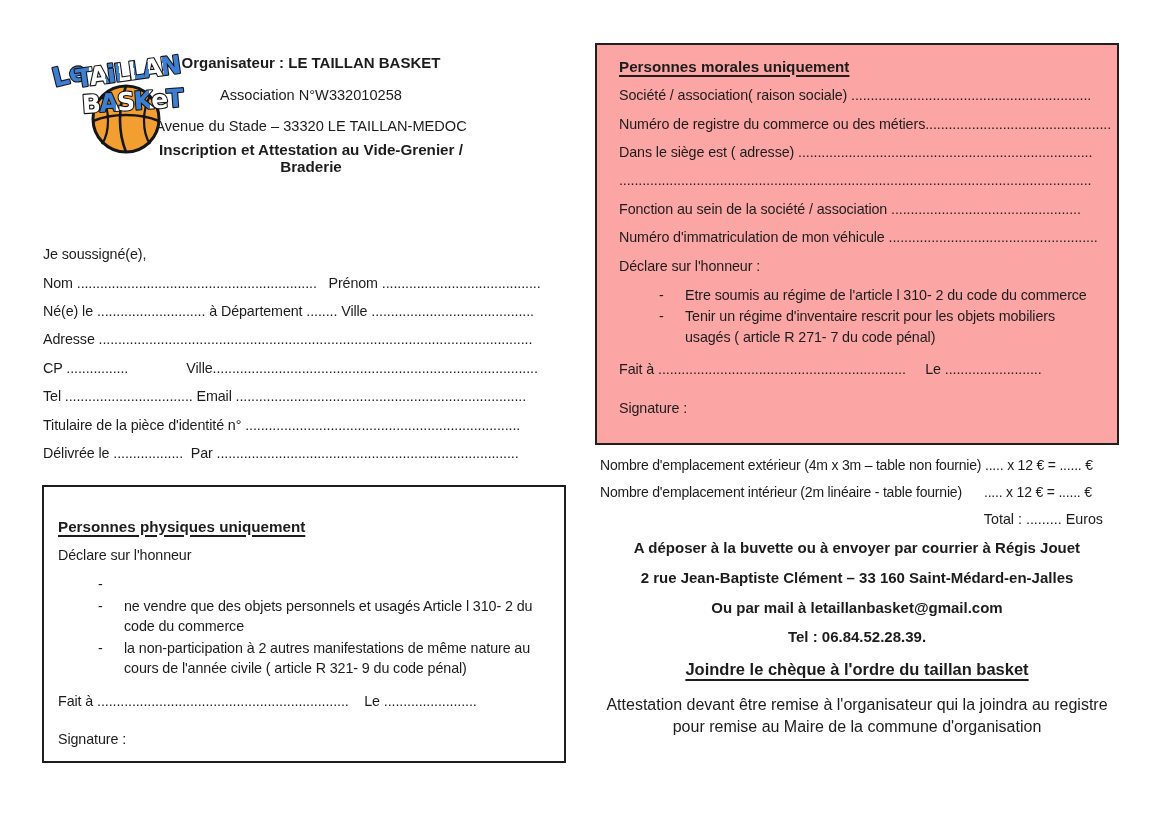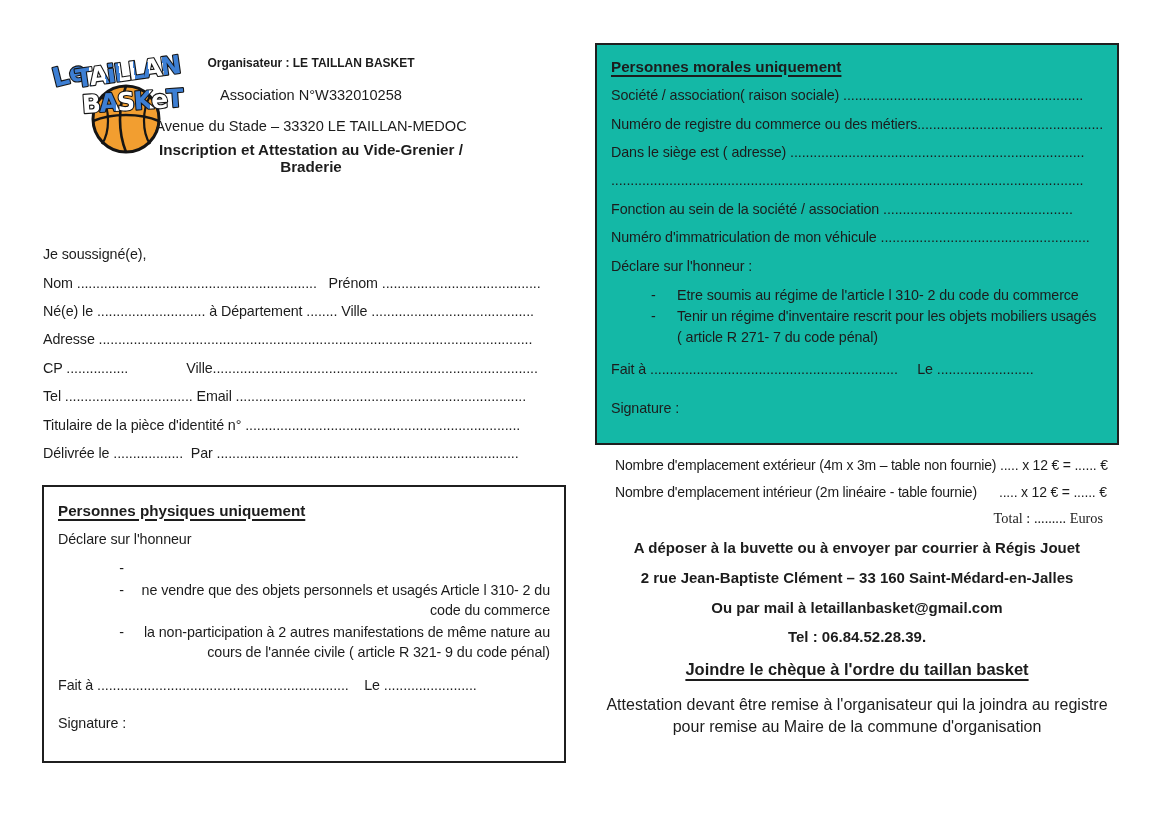--- a/index.html
+++ b/index.html
@@ -11,48 +11,48 @@
   .logo{position:absolute;left:50px;top:38px;width:152px;height:122px;}
   .logo svg{width:100%;height:100%;}
   .logo-word{font-family:"DejaVu Sans", sans-serif;font-weight:900;font-size:25px;
     letter-spacing:-1.5px;stroke:#151515;stroke-width:2.2px;paint-order:stroke;
     stroke-linejoin:round;}
   .logo-le{font-family:"DejaVu Sans", sans-serif;font-weight:900;font-size:26px;
     fill:#3d7fd4;stroke:#151515;stroke-width:2.2px;paint-order:stroke;stroke-linejoin:round;}
   
   .header-text{position:absolute;left:130px;top:46px;width:362px;text-align:center;}
   .h-line{font-size:14.6px;height:31px;display:flex;align-items:center;justify-content:center;}
-  .h-bold{font-weight:bold;font-size:12px;height:33px;}
+  .h-bold{font-weight:bold;font-size:15px;height:33px;}
   .h-title{font-weight:bold;font-size:15.2px;height:33px;}
   
   .applicant{position:absolute;left:43px;top:240px;width:526px;overflow:hidden;}
   .fline{font-size:14.3px;height:28.4px;display:flex;align-items:center;
     white-space:pre;letter-spacing:-0.1px;}
   
   .box{position:absolute;border:2px solid #1f1f1f;box-sizing:border-box;
-    background:#ffffff;padding:8px 14px 0 14px;overflow:hidden;text-align:right;}
+    background:#ffffff;padding:24px 14px 0 14px;overflow:hidden;}
   .left-box{left:42px;top:485px;width:524px;height:278px;}
   .right-box{position:static;width:524px;height:402px;box-sizing:border-box;
-    border:2px solid #1f1f1f;padding:6px 14px 0 14px;overflow:hidden;background:#14b8a6;}
+    border:2px solid #1f1f1f;padding:6px 14px 0 22px;overflow:hidden;background:#fca5a5;}
   .box-title{font-weight:bold;font-size:15.2px;height:30px;display:flex;align-items:center;
     text-decoration:underline;text-underline-offset:3px;text-decoration-thickness:1.5px;}
   .bullets{margin-top:5px;}
   .bullet{display:flex;padding-left:40px;font-size:14.3px;line-height:20.5px;
     letter-spacing:-0.1px;margin-bottom:1px;}
   .bullet .dash{width:26px;flex:0 0 26px;}
   .bullet .btxt{flex:1;}
   .fait{margin-top:8px;}
   .sig{margin-top:10px;}
   
   .right-col{position:absolute;left:595px;top:43px;width:524px;overflow:hidden;}
   .fee{font-size:14px;height:27px;display:flex;align-items:center;white-space:pre;
-    letter-spacing:-0.2px;margin-left:20px;}
+    letter-spacing:-0.2px;margin-left:5px;}
   .fee-first{margin-top:6px;}
   .total{font-size:14.3px;height:27px;display:flex;align-items:center;
-    justify-content:flex-end;padding-right:16px;white-space:pre;font-family:Liberation Serif, serif;}
+    justify-content:flex-end;padding-right:16px;white-space:pre;}
   .sub-line{font-weight:bold;font-size:15px;height:30px;display:flex;align-items:center;
     justify-content:center;}
   .sub-tel{height:28px;}
   .cheque{font-weight:bold;font-size:16.5px;height:34px;margin-top:2px;display:flex;
     align-items:center;justify-content:center;text-decoration:underline;
     text-underline-offset:4px;text-decoration-thickness:2px;}
   .note{margin:8px auto 0 auto;width:512px;font-size:16px;line-height:22px;
     text-align:center;}
 </style>
 </head>

